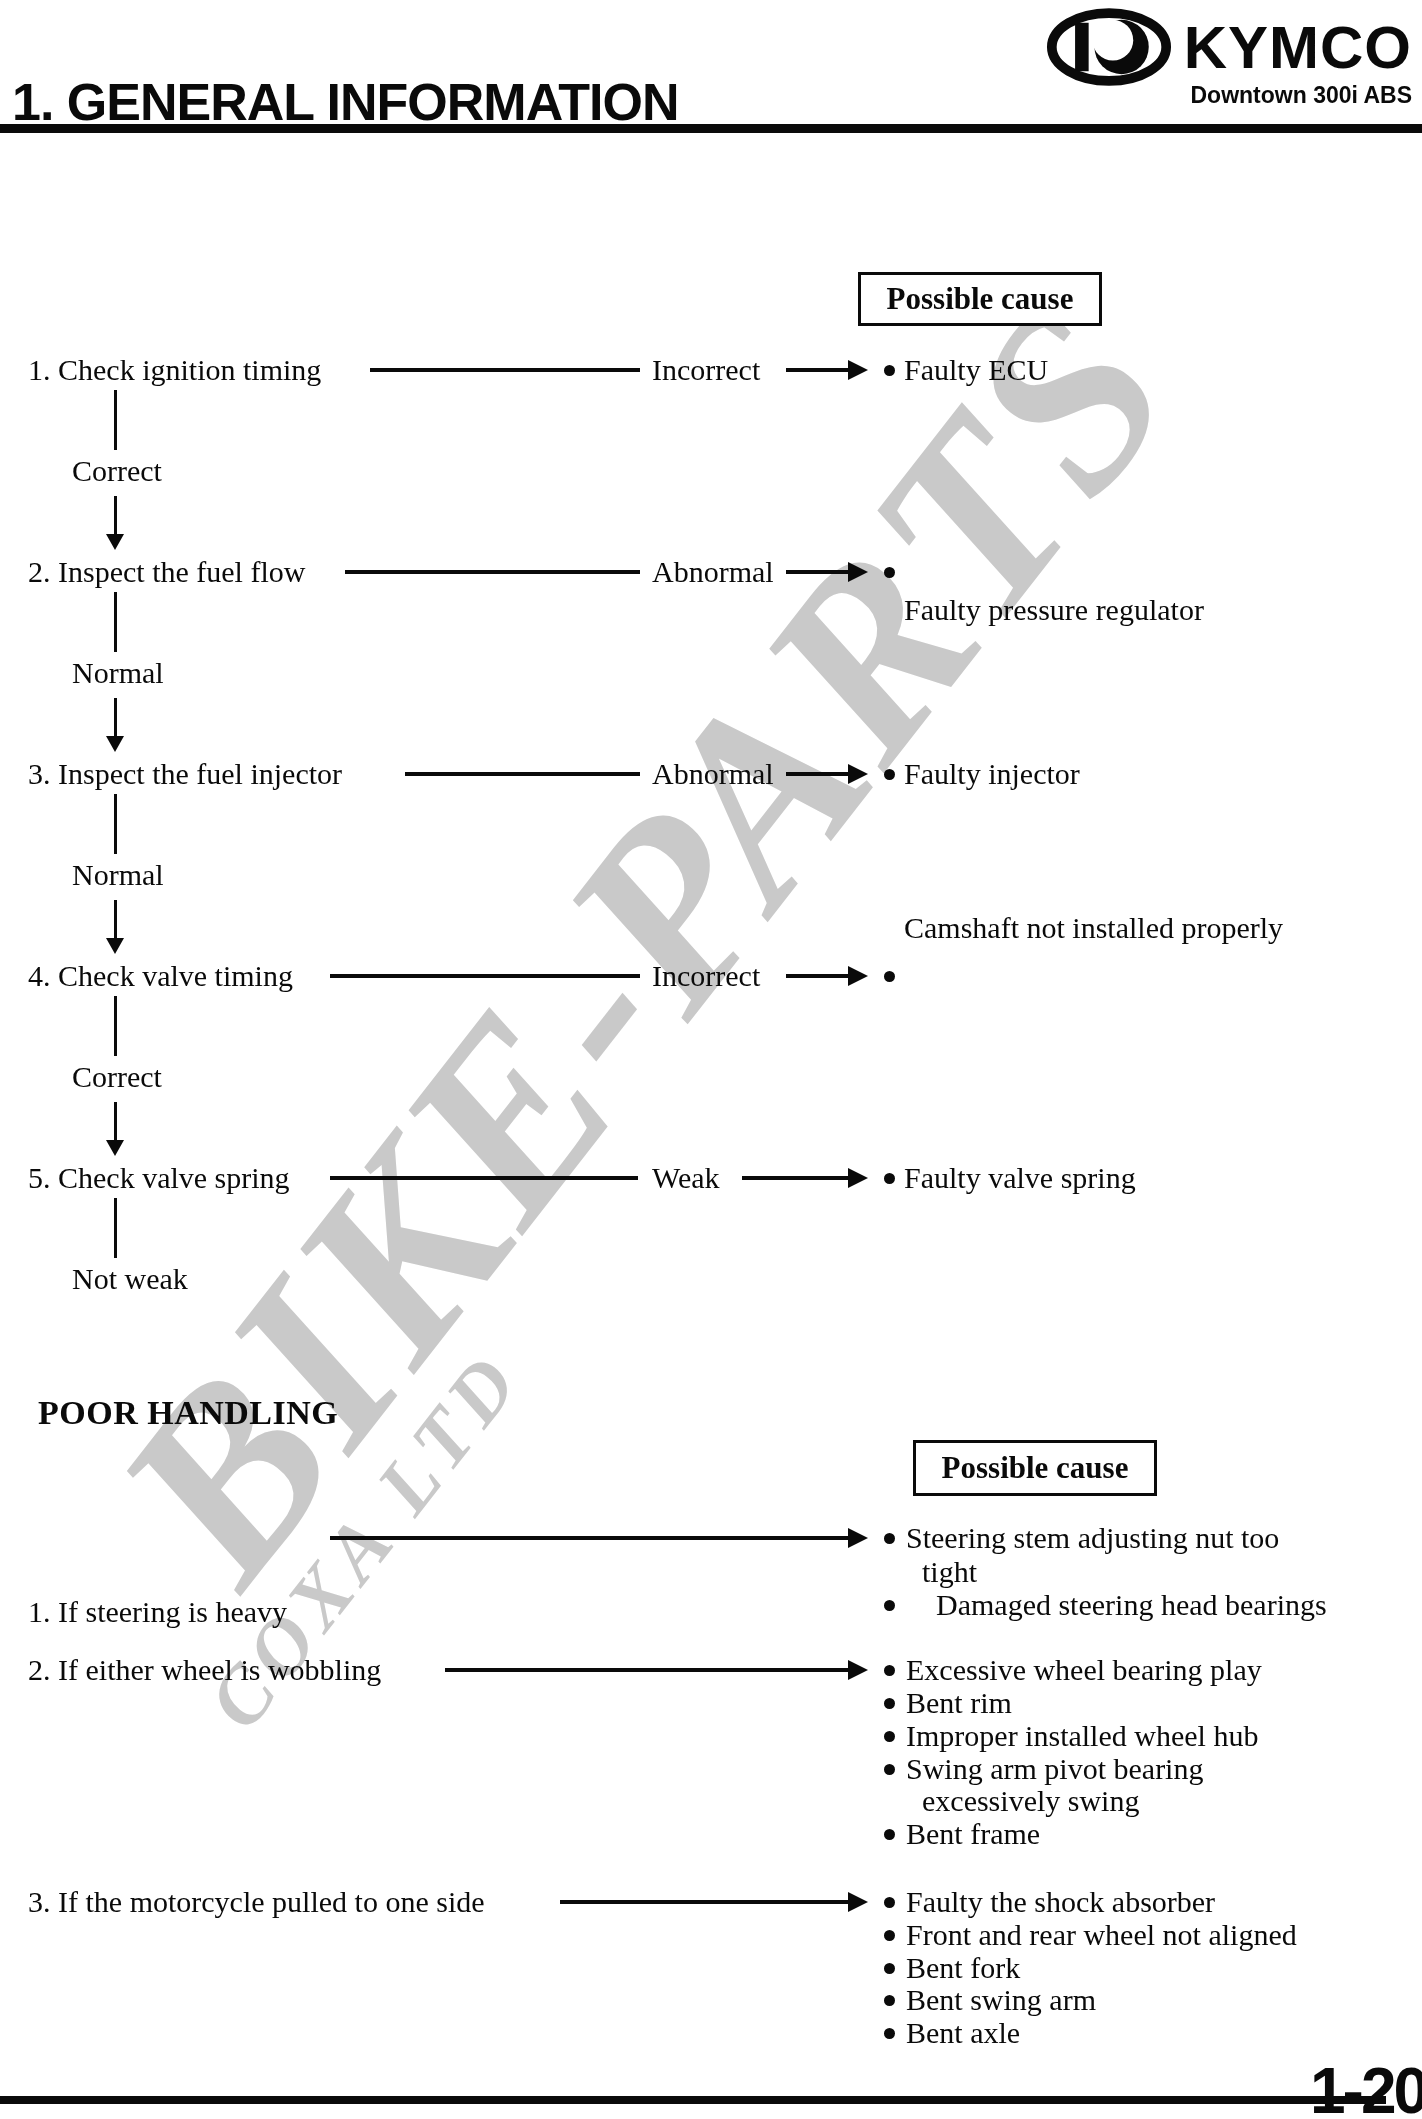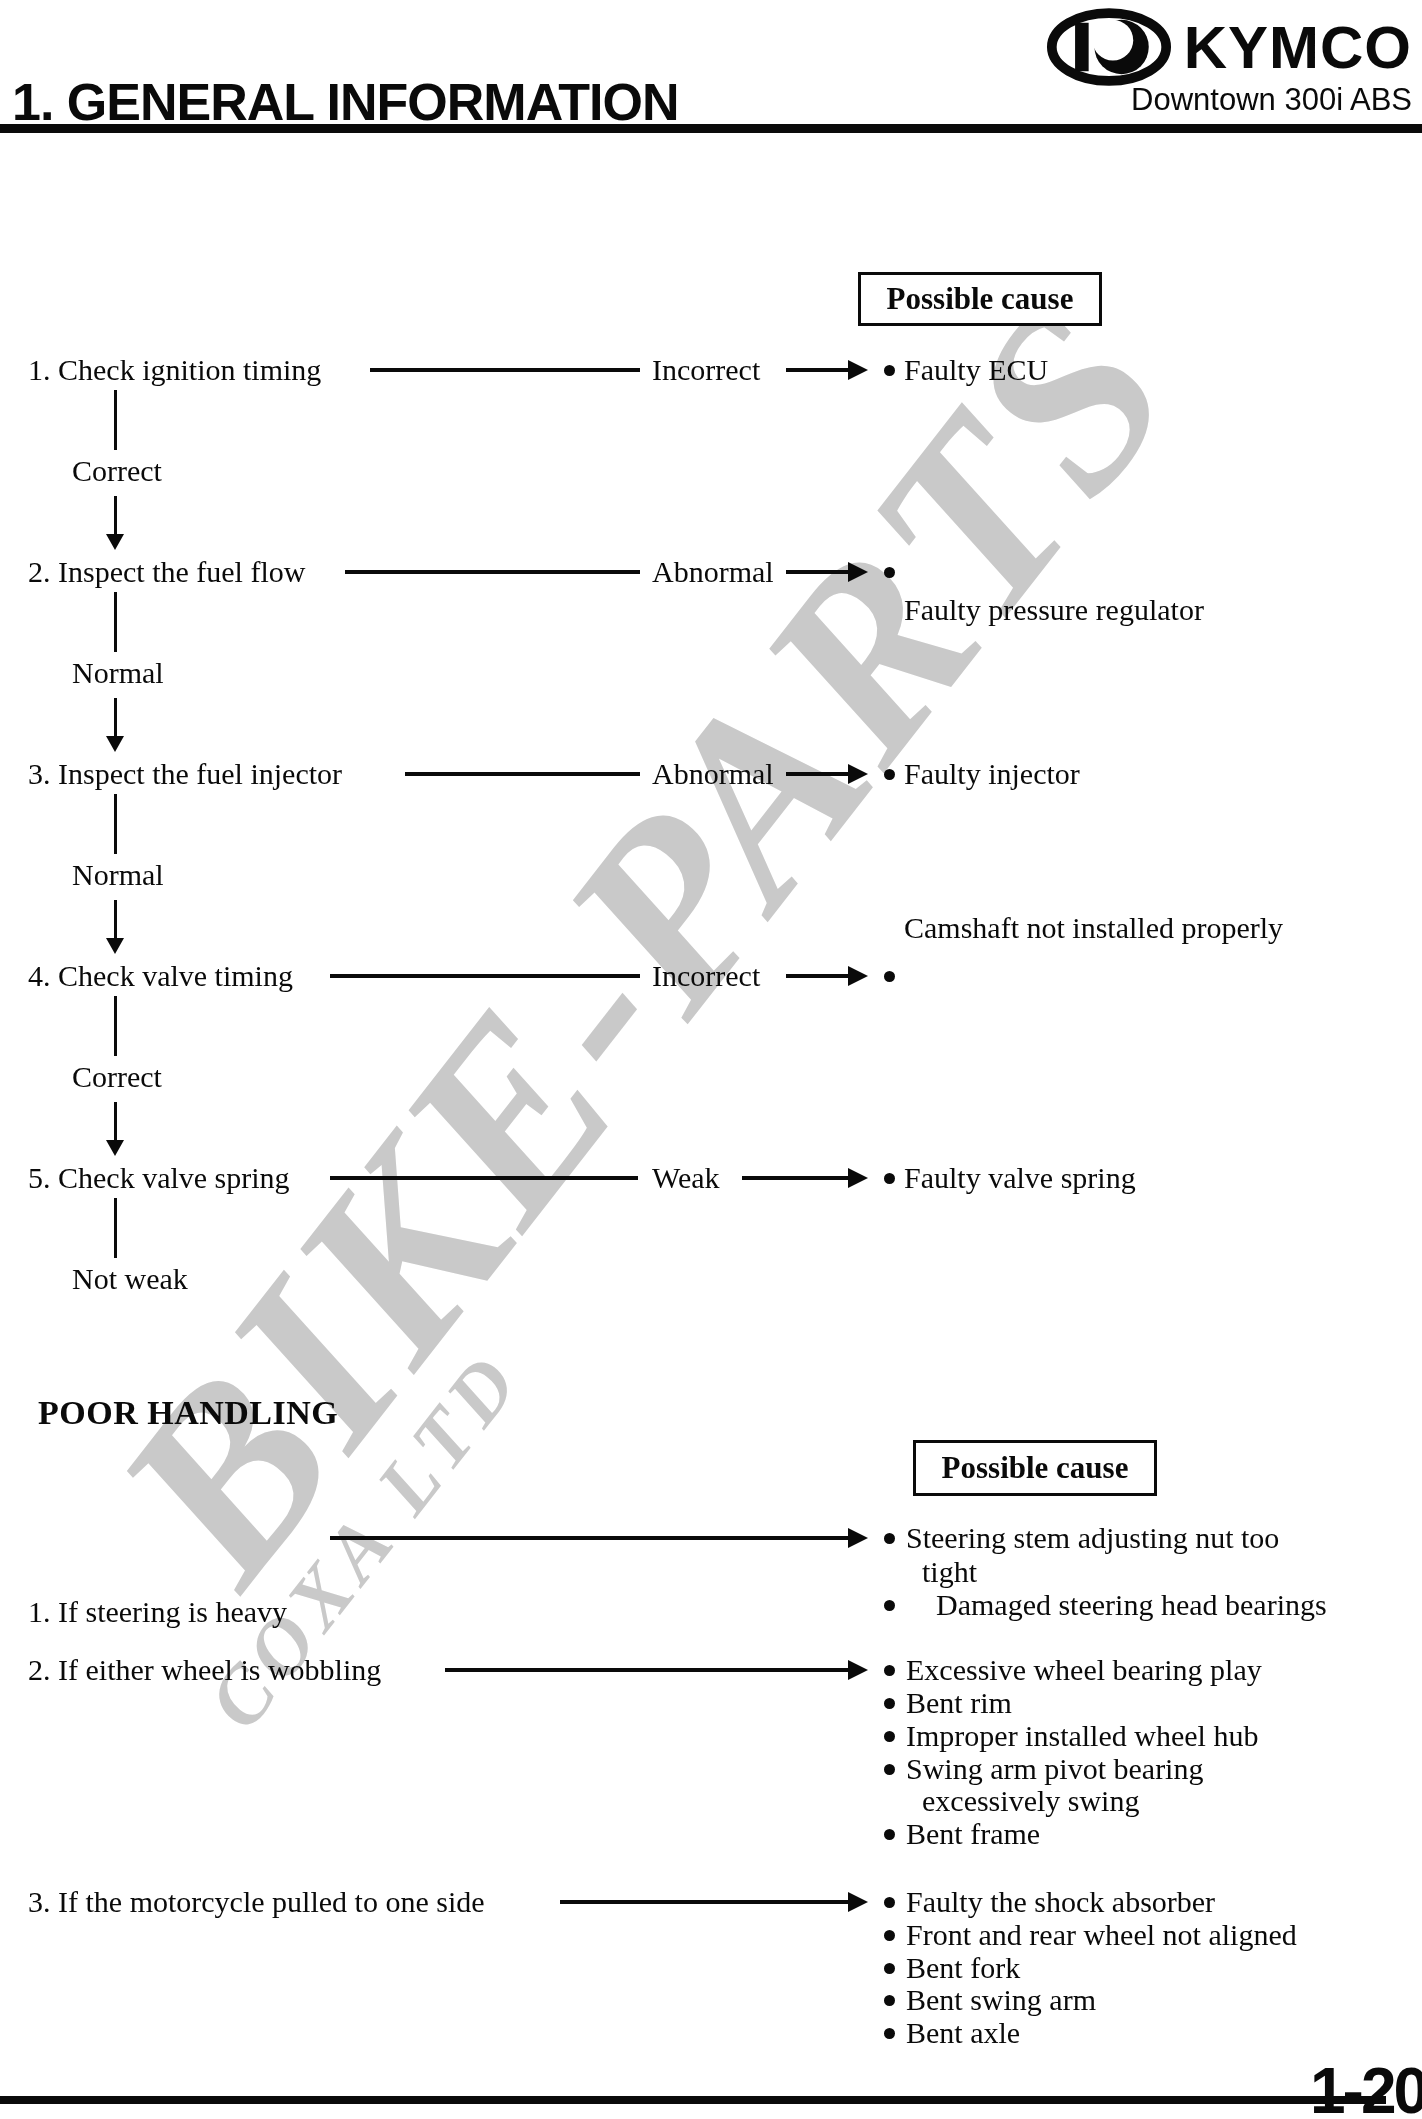--- a/index.html
+++ b/index.html
@@ -13,21 +13,21 @@
       transform:translate(-50%,-50%) rotate(-52deg);}
   .wm-small{font-size:80px;letter-spacing:8px;left:365px;top:1540px;
       transform:translate(-50%,-50%) rotate(-52deg);}
   
   .hdr-title{position:absolute;left:12px;top:72px;font-family:"Liberation Sans", sans-serif;
       font-weight:bold;font-size:52px;letter-spacing:-1px;white-space:nowrap;z-index:2;}
   .brand-wrap{position:absolute;right:10px;top:8px;display:flex;align-items:center;z-index:2;}
   .brand-text{font-family:"Liberation Sans", sans-serif;font-weight:bold;font-size:60px;
       letter-spacing:1px;margin-left:12px;white-space:nowrap;}
   .model-text{position:absolute;right:10px;top:82px;font-family:"Liberation Sans", sans-serif;
-      font-weight:normal;font-size:31px;white-space:nowrap;z-index:2;}
+      font-weight:bold;font-size:23px;white-space:nowrap;z-index:2;}
   .hdr-rule{position:absolute;left:0;top:124px;width:1422px;height:9px;background:#0a0a0a;z-index:2;}
   .txt{position:absolute;font-size:30px;line-height:34px;white-space:nowrap;z-index:2;}
   .sec-heading{position:absolute;font-weight:bold;font-size:34px;letter-spacing:0.5px;
       white-space:nowrap;z-index:2;}
   .pc-box{position:absolute;border:3px solid #0a0a0a;display:flex;align-items:center;
       justify-content:center;font-weight:bold;font-size:31px;background:#ffffff;z-index:2;}
   .hline{position:absolute;height:4px;background:#0a0a0a;z-index:2;}
   .harrow{position:absolute;height:4px;background:#0a0a0a;z-index:2;}
   .harrow::after{content:"";position:absolute;right:-20px;top:-8px;width:0;height:0;
       border-left:20px solid #0a0a0a;border-top:10px solid transparent;

